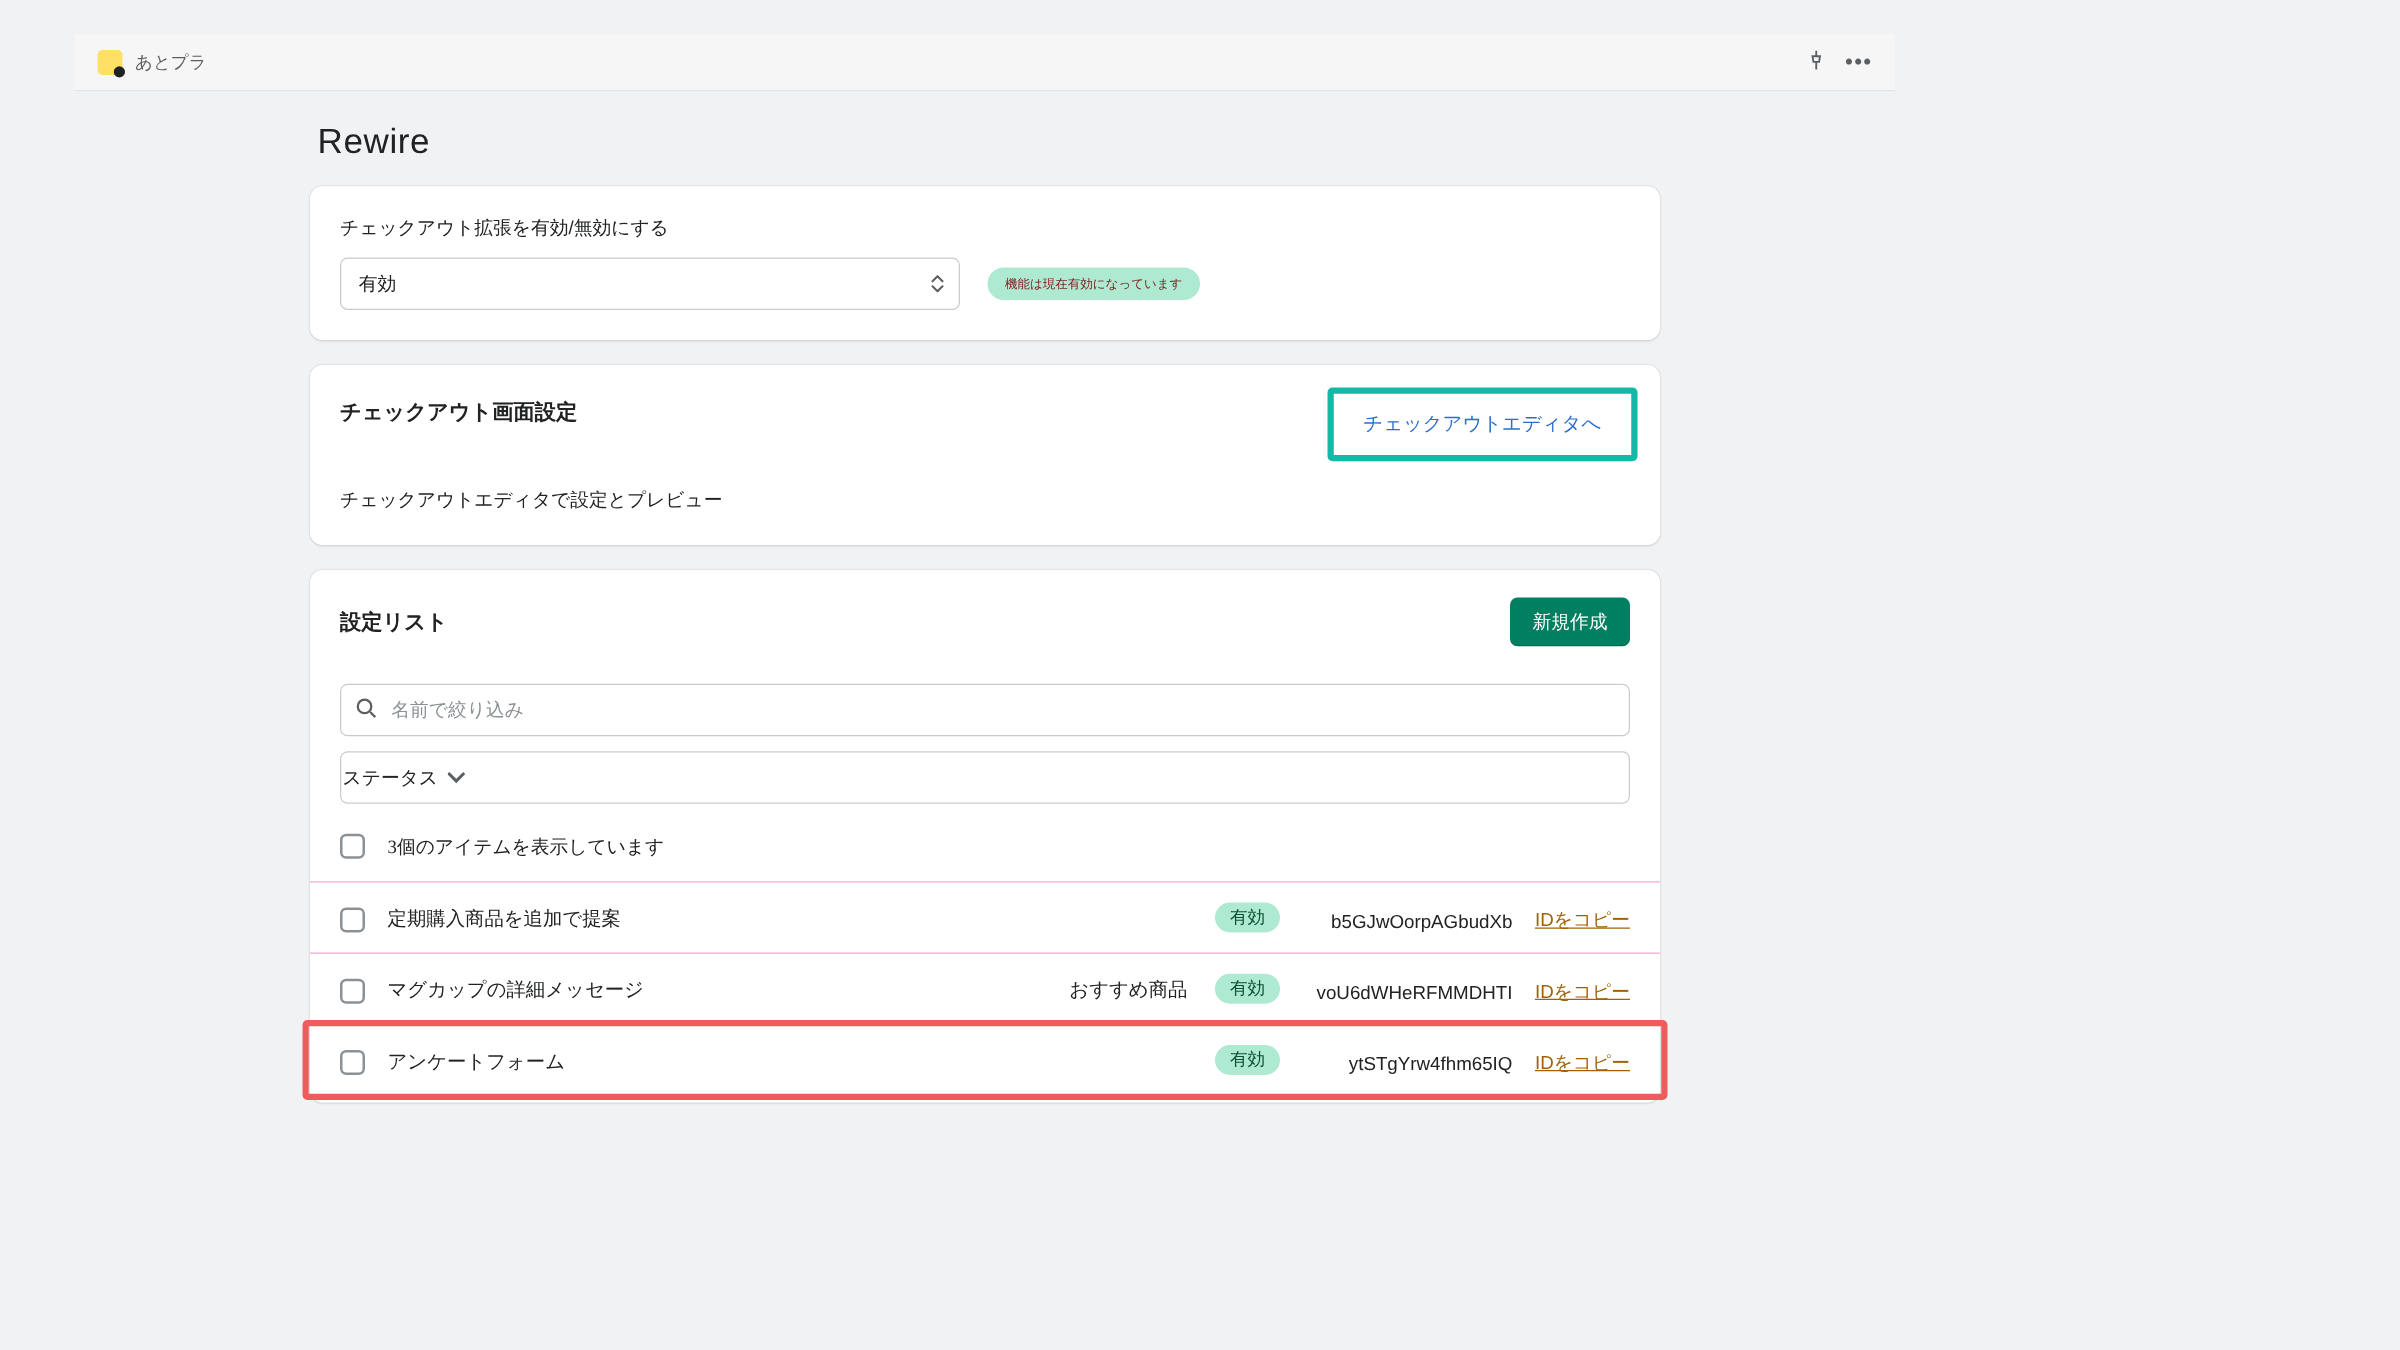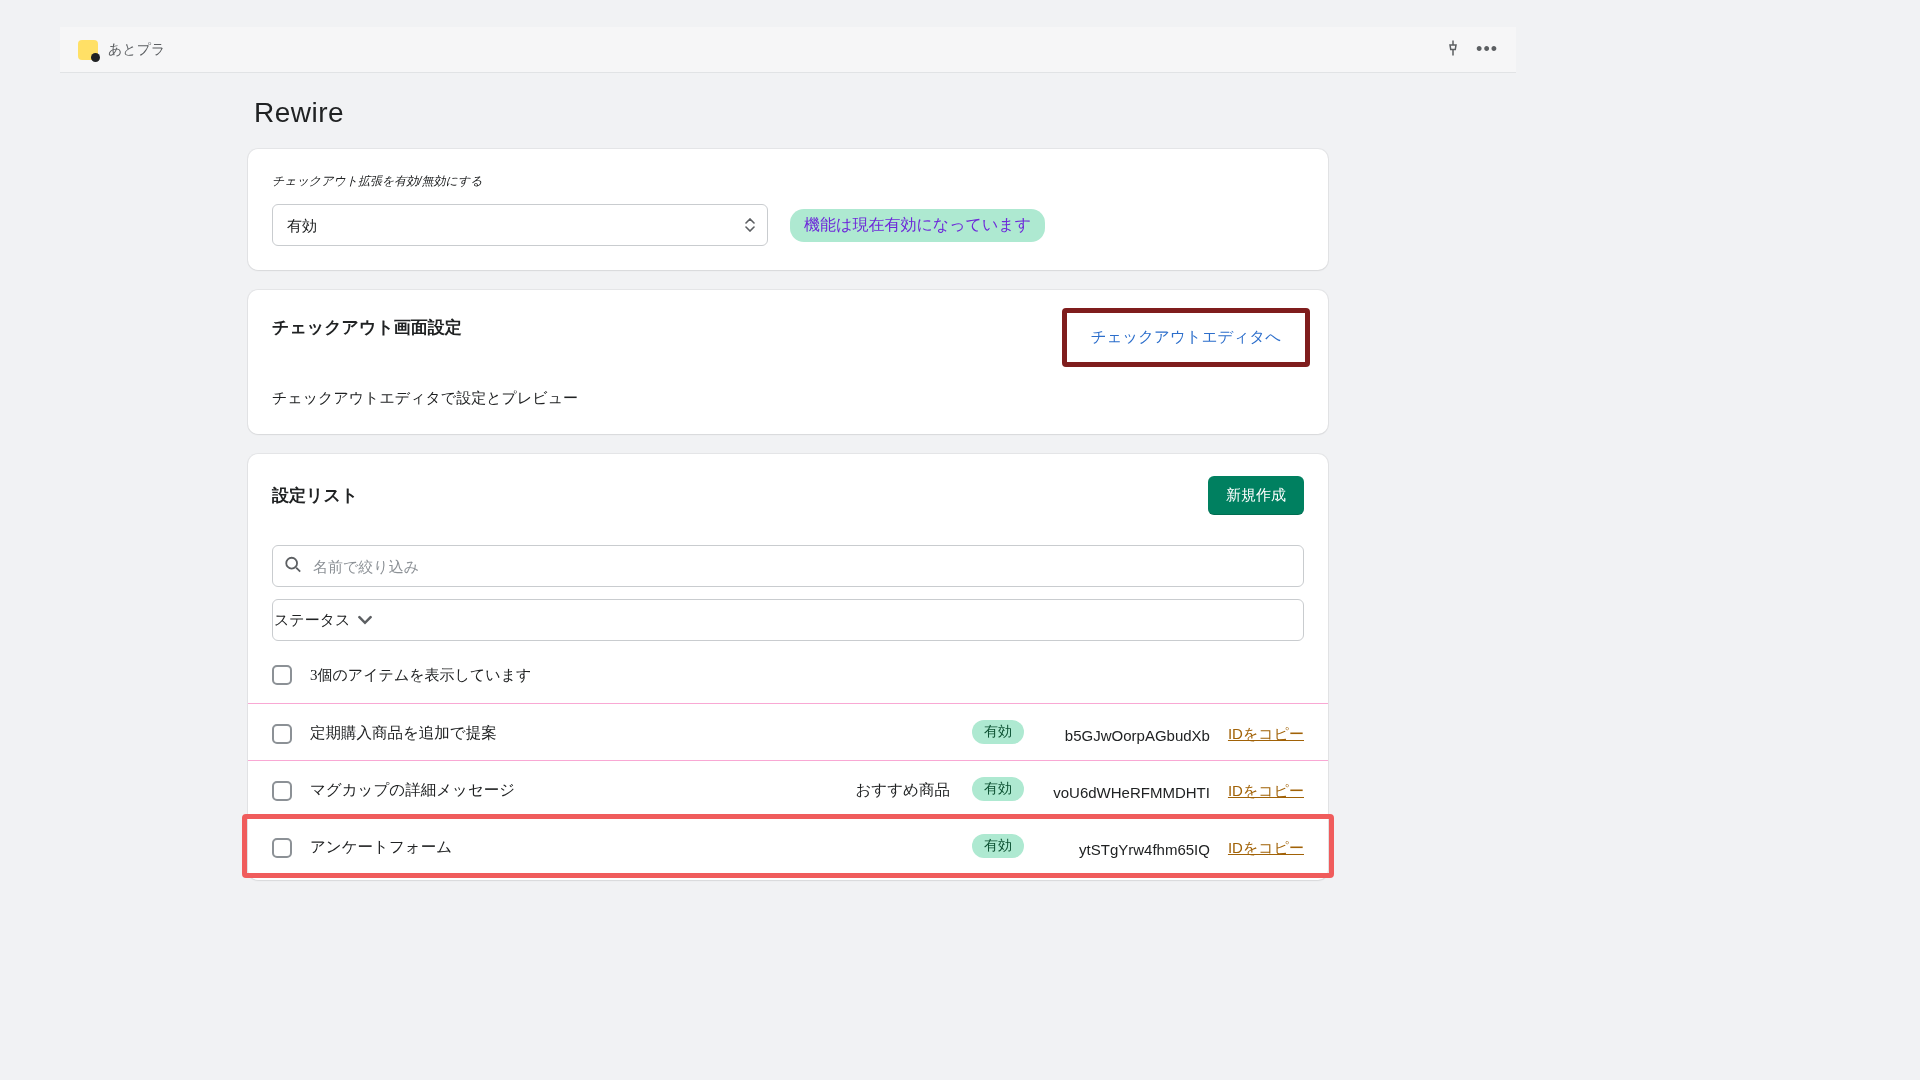--- a/index.html
+++ b/index.html
@@ -28,33 +28,33 @@
     .tabbar-right .dots { font-size: 18px; letter-spacing: 1px; }
 
     
     .page { padding: 18px 188px 40px; }
     .page-title { font-size: 28px; font-weight: 500; margin: 6px 0 20px 6px; letter-spacing: 0.5px; }
 
     .card { background: #fff; border-radius: 10px; box-shadow: 0 0 0 1px rgba(0,0,0,0.05), 0 1px 2px rgba(0,0,0,0.06); margin-bottom: 20px; }
 
     
     .card1 { padding: 24px; }
-    .card1-label { font-size: 12px; margin-bottom: 14px; font-style: italic; }
+    .card1-label { font-size: 15px; margin-bottom: 14px; }
     .card1-row { display: flex; align-items: center; gap: 22px; }
     .select { flex: 0 0 496px; position: relative; }
     .select select { width: 100%; height: 42px; border: 1px solid #c9cccf; border-radius: 6px; padding: 0 38px 0 14px; font-size: 15px; color:#202223; background: #fff; appearance: none; -webkit-appearance: none; }
     .select .updown { position: absolute; right: 12px; top: 50%; transform: translateY(-50%); pointer-events: none; color:#5c5f62; }
     .select .updown svg { width: 12px; height: 14px; display:block; }
-    .badge { display:inline-flex; align-items:center; background: #aee9d1; color:#6d28d9; padding: 6px 14px; border-radius: 14px; font-size: 16px; }
+    .badge { display:inline-flex; align-items:center; background: #aee9d1; color:#7f1d1d; padding: 6px 14px; border-radius: 14px; font-size: 10px; }
 
     
     .card2 { padding: 26px 24px; position: relative; }
     .card2-head { display: flex; justify-content: space-between; align-items: flex-start; }
     .card2-title { font-size: 17px; font-weight: 600; }
-    .linkbtn-box { border: 5px solid #7f1d1d; border-radius: 4px; padding: 14px 24px; margin-top: -8px; margin-right: -6px; }
+    .linkbtn-box { border: 5px solid #14b8a6; border-radius: 4px; padding: 14px 24px; margin-top: -8px; margin-right: -6px; }
     .linkbtn { color: #2c6ecb; font-size: 15.5px; cursor: pointer; }
     .card2-sub { font-size: 15px; margin-top: 22px; }
 
     
     .card3 { padding: 22px 0 0 0; position: relative; }
     .card3-inner { padding: 0 24px; }
     .card3-head { display: flex; justify-content: space-between; align-items: center; margin-bottom: 30px; }
     .card3-title { font-size: 17px; font-weight: 600; }
     .btn-primary { background: #008060; color: #fff; border: none; border-radius: 6px; padding: 10px 18px; font-size: 15px; font-weight: 500; cursor: pointer; box-shadow: inset 0 -1px 0 rgba(0,0,0,0.15); }
 

